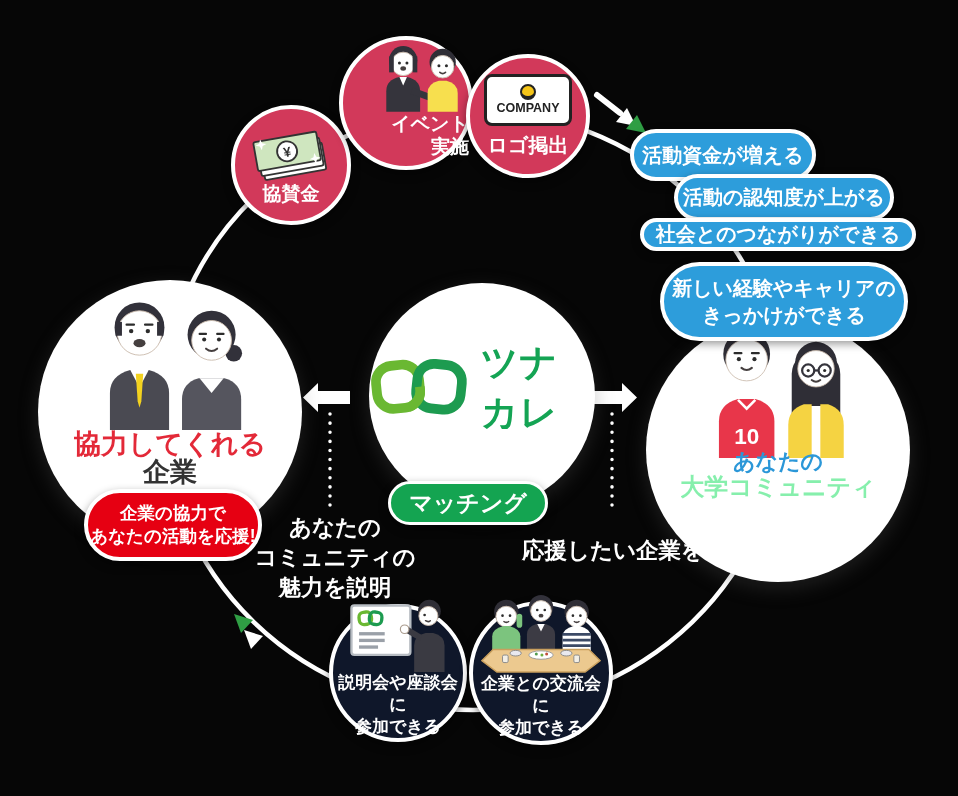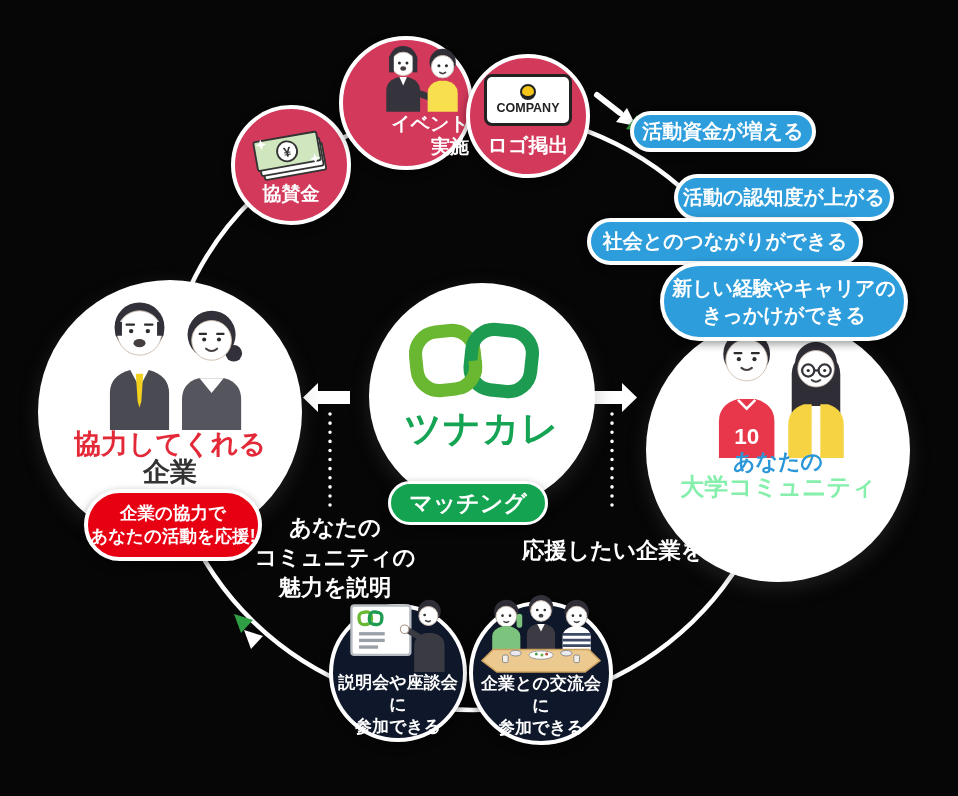--- a/index.html
+++ b/index.html
@@ -10,41 +10,41 @@
   .abs{position:absolute;}
   svg{display:block;}
   
   #underlay{position:absolute;left:0;top:0;z-index:0;}
   
   .big-circle{
     position:absolute;background:#fff;border-radius:50%;z-index:1;
     box-shadow:0 6px 20px rgba(90,90,90,.30);
   }
   .c-left{left:38px;top:280px;width:264px;height:264px;}
-  .c-center{left:369px;top:283px;width:226px;height:226px;display:flex;flex-direction:column;align-items:center;justify-content:center;padding-bottom:18px;box-sizing:border-box;}
+  .c-center{left:369px;top:283px;width:226px;height:226px;display:flex;align-items:center;justify-content:center;padding-bottom:18px;box-sizing:border-box;}
   .c-right{left:646px;top:318px;width:264px;height:264px;}
   
   .red-circle{
     position:absolute;border-radius:50%;background:#d2395a;border:4px solid #fff;
     z-index:2;display:flex;flex-direction:column;align-items:center;justify-content:center;
     color:#fff;text-align:center;box-sizing:border-box;box-shadow:0 4px 10px rgba(0,0,0,.45);
   }
   .rc1{left:231px;top:105px;width:120px;height:120px;font-size:19px;}
   .rc2{left:339px;top:36px;width:134px;height:134px;font-size:19px;line-height:23px;align-items:flex-end;}
   .rc3{left:466px;top:54px;width:124px;height:124px;font-size:20px;}
   
   .pill{
     position:absolute;background:#2d9ddb;border:4px solid #fff;border-radius:999px;
     color:#fff;display:flex;align-items:center;justify-content:center;text-align:center;
     z-index:3;box-sizing:border-box;font-size:20px;line-height:27px;
     box-shadow:0 3px 8px rgba(0,0,0,.4);
   }
-  .bp1{left:630px;top:111px;width:186px;height:41px;}
+  .bp1{left:630px;top:129px;width:186px;height:52px;}
   .bp2{left:674px;top:174px;width:220px;height:47px;}
-  .bp3{left:587px;top:218px;width:276px;height:47px;}
+  .bp3{left:640px;top:218px;width:276px;height:33px;}
   .bp4{left:660px;top:262px;width:248px;height:79px;flex-direction:column;border-radius:40px;}
   
   .blue-circle{
     position:absolute;border-radius:50%;background:#0f172a;border:4px solid #fff;
     z-index:2;display:flex;flex-direction:column;align-items:center;justify-content:flex-start;
     color:#fff;text-align:center;box-sizing:border-box;font-size:17px;line-height:22px;
     box-shadow:0 4px 10px rgba(0,0,0,.45);
   }
   .bc1{left:329px;top:604px;width:138px;height:138px;}
   .bc2{left:469px;top:601px;width:144px;height:144px;}

